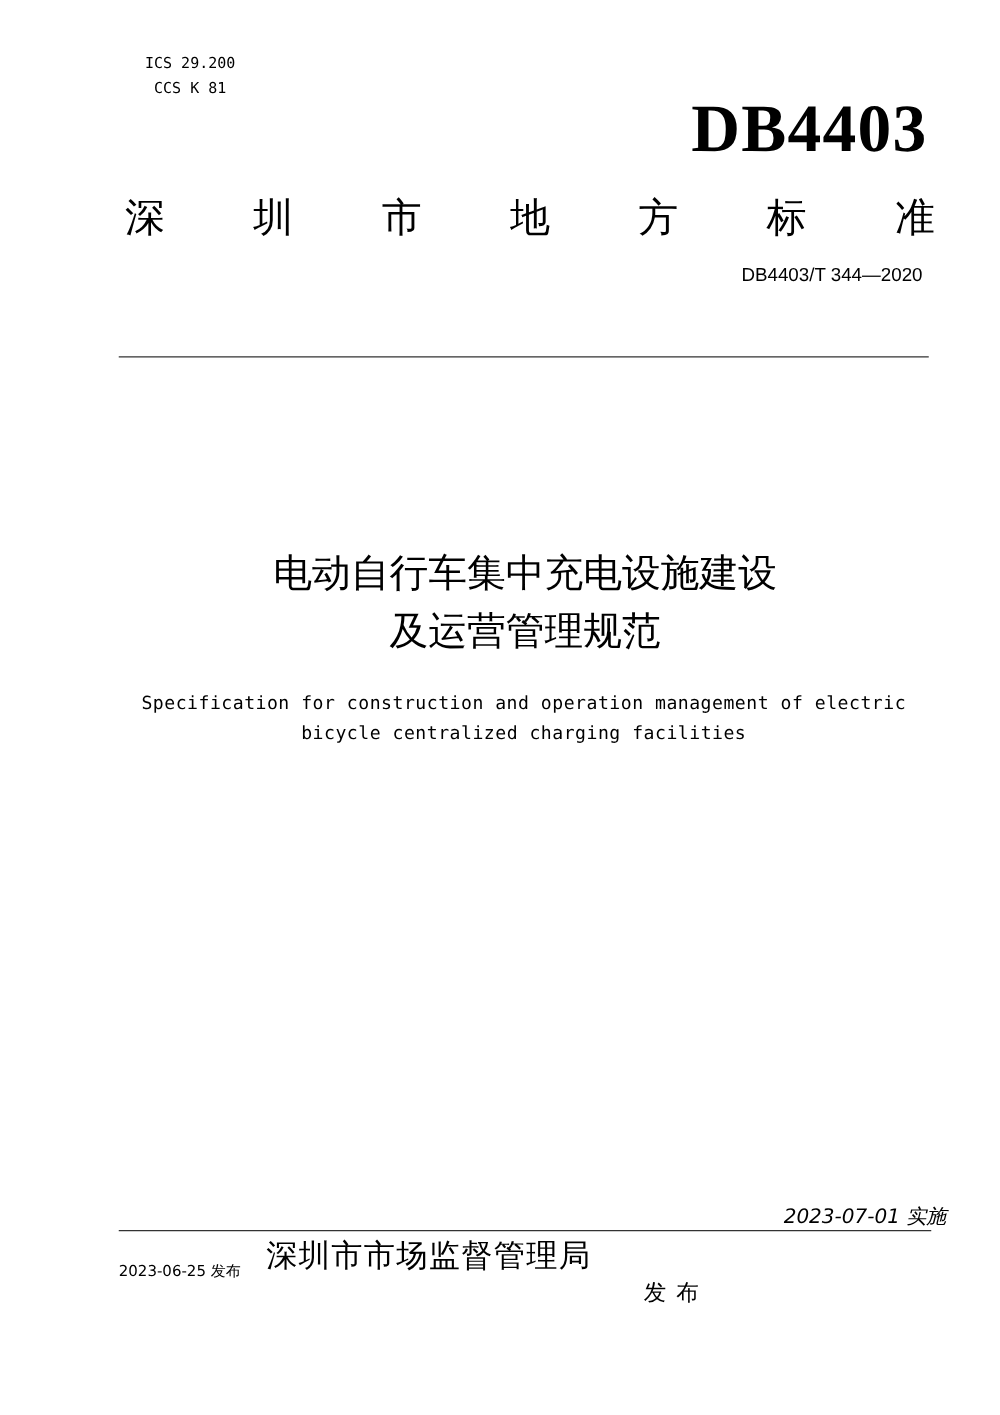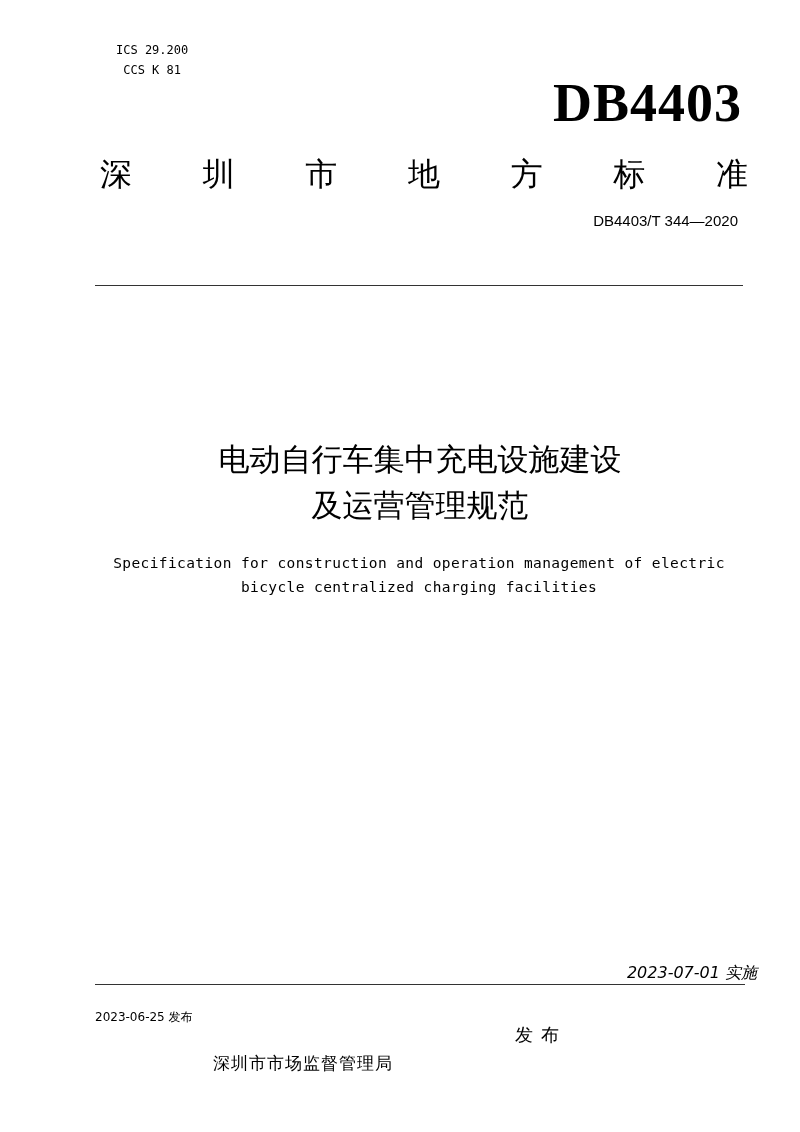--- a/index.html
+++ b/index.html
@@ -84,22 +84,22 @@
       line-height: 22px;
       white-space: nowrap;
       font-style: italic;
     }
     .rule-bottom {
       left: 95px; top: 984px;
       width: 650px; height: 0;
       border-top: 1.5px solid #333333;
     }
     .issuer {
-      left: 213px; top: 1050px;
-      font-size: 17px;
+      left: 213px; top: 992px;
+      font-size: 25px;
       line-height: 26px;
       white-space: nowrap;
       letter-spacing: 1px;
     }
     .issue-verb {
       left: 515px; top: 1022px;
       font-size: 18px;
       line-height: 26px;
       white-space: nowrap;
       letter-spacing: 8px;

